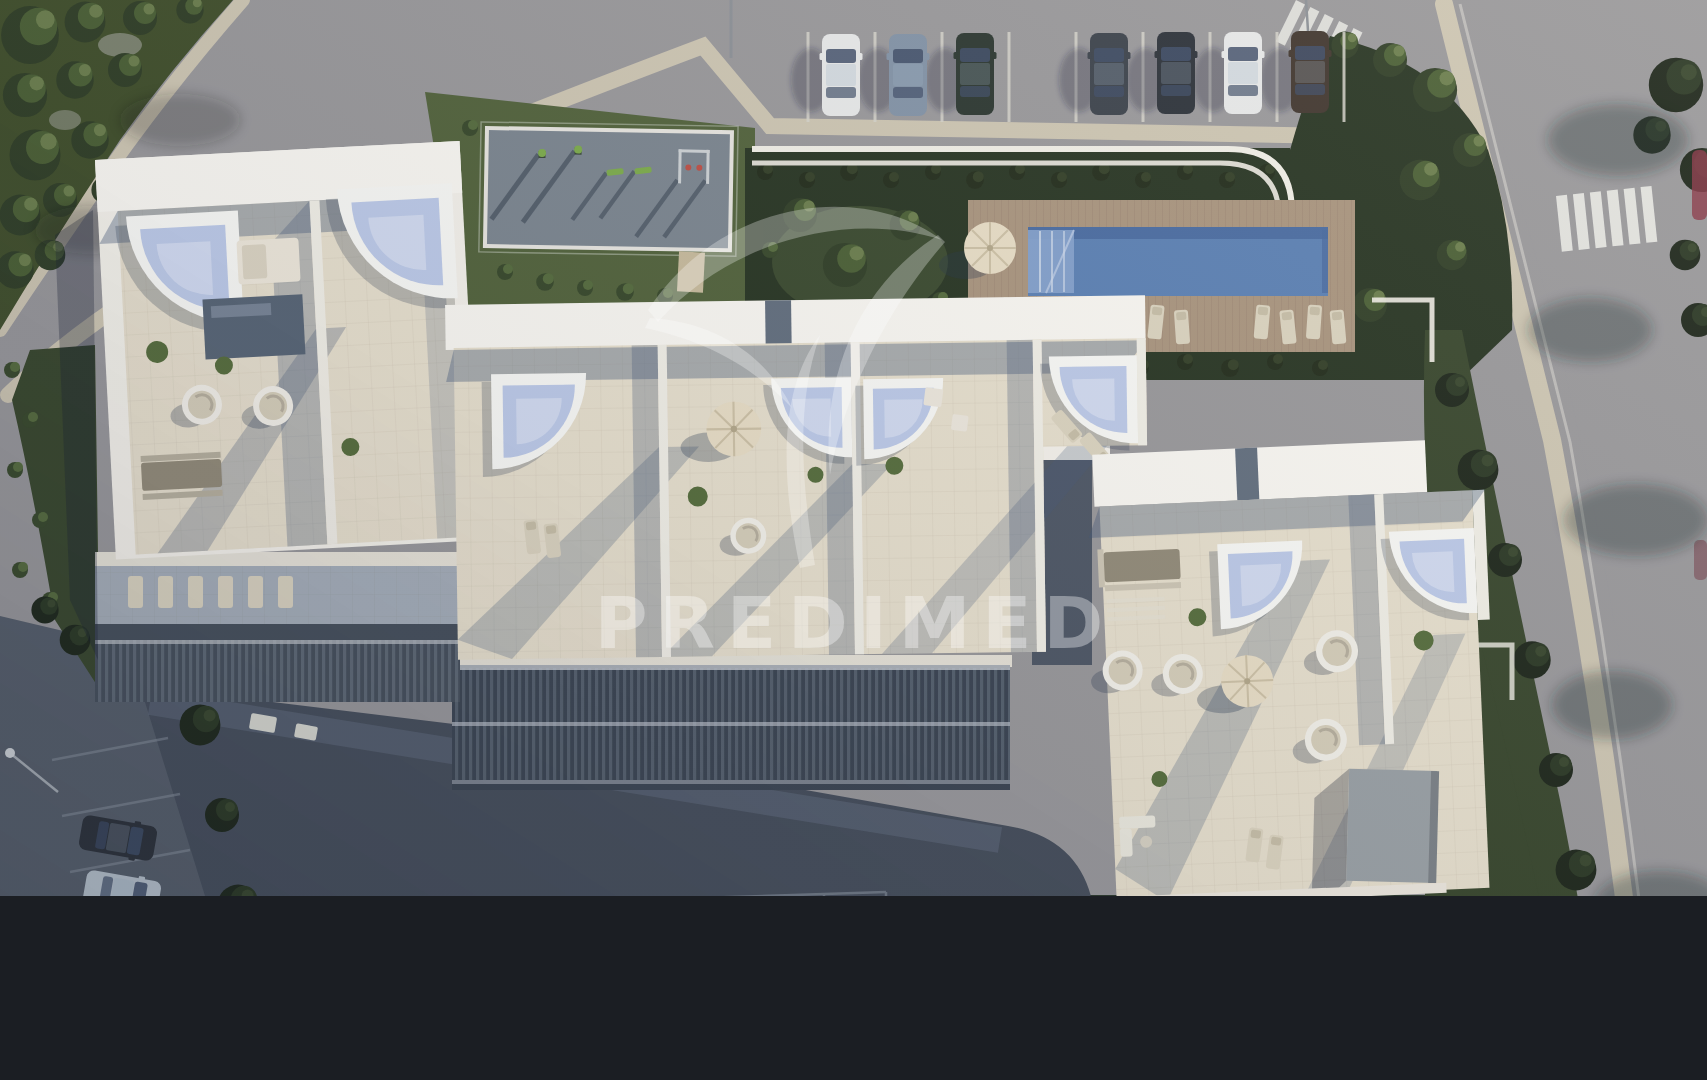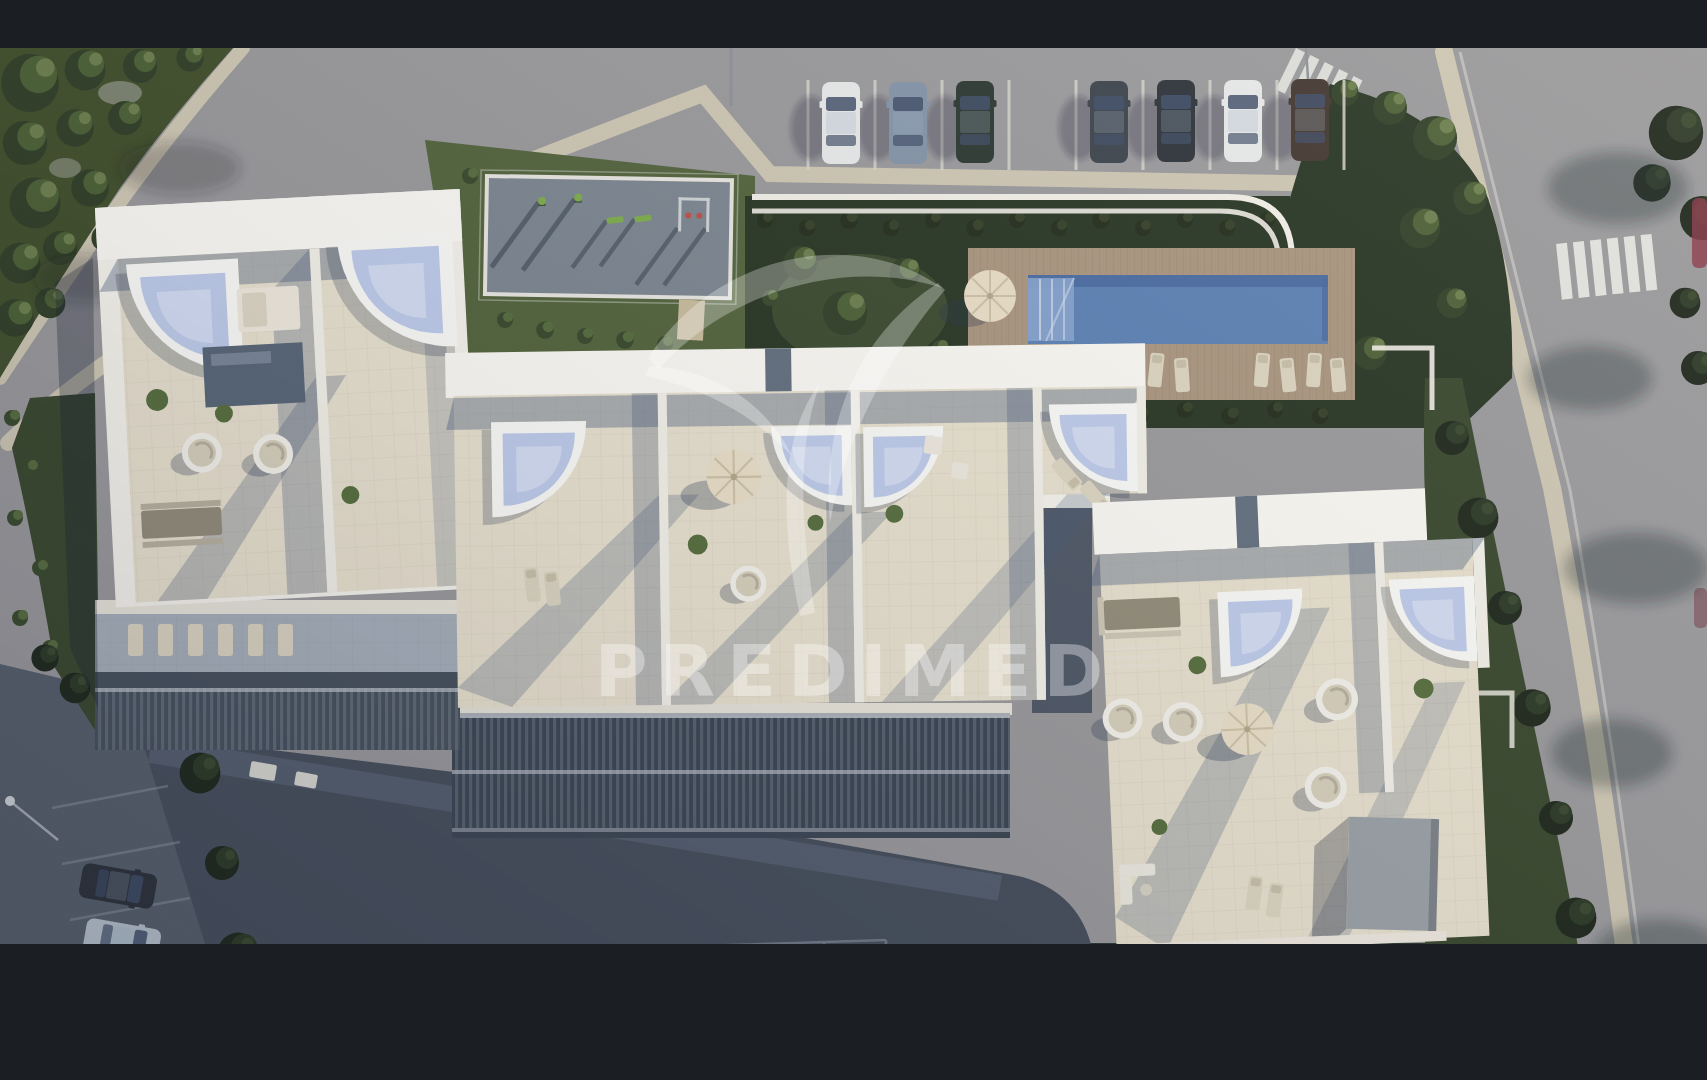--- a/index.html
+++ b/index.html
@@ -1,16 +1,16 @@
 <!DOCTYPE html>
 <html style="--road: #9b9a9d; --road_shadow: #59616d; --sidewalk: #cfc7b4; --grass: #55663f; --grass_dark: #3c4a30; --hedge: #2c3826; --roof_white: #f6f3ec; --roof_bright: #fbf9f4; --terrace: #e9e1cf; --wall_white: #f3f0e8; --shadow_blue: rgba(58,76,110,0.42); --terrace_shadow: rgba(72,92,124,0.38); --jacuzzi_rim: #fafaf7; --jacuzzi_water: #bfccea; --jacuzzi_hl: #e3eaf8; --pool_water: #5e83b5; --pool_deep: #4a6ba0; --pool_steps: #8aa5cf; --deck: #ac9781; --deck_line: #97826c; --asphalt_dark: #49515e; --asphalt_mid: #657082; --stall_line: #d8d5cd; --pad_gray: #7e8892; --equip_green: #7fae4e; --equip_red: #c05248; --umbrella: #eadfc7; --lounger: #ddd5c1; --furniture_brown: #958d7b; --utility_gray: #9da3a7; --car_white: #e9eaea; --car_steel: #8595a8; --car_green: #2f3a33; --car_gray: #3f454e; --car_graphite: #30353d; --car_brown: #443a32; --car_light_blue: #b9c3cd; --car_silver: #9aa1a9; --watermark_fill: rgba(255,255,255,0.36);"><head>
 <meta charset="utf-8">
 <style>
   html,body{margin:0;padding:0;background:#1b1e23;}
-  .stage{position:relative;width:1707px;height:896px;overflow:hidden;background:var(--road,#9b9a9d);margin-top:48px;}
+  .stage{position:relative;width:1707px;height:896px;overflow:hidden;background:var(--road,#9b9a9d);}
   svg{display:block;width:1707px;height:1080px;}
   text.wm{font-family:"DejaVu Sans","Liberation Sans",sans-serif;font-weight:bold;}
 </style>
 </head>
 <body>
 
 <div class="stage">
 <svg viewBox="0 0 1707 1080" xmlns="http://www.w3.org/2000/svg">
   <defs>
     <filter id="soft" x="-60%" y="-60%" width="220%" height="220%">

